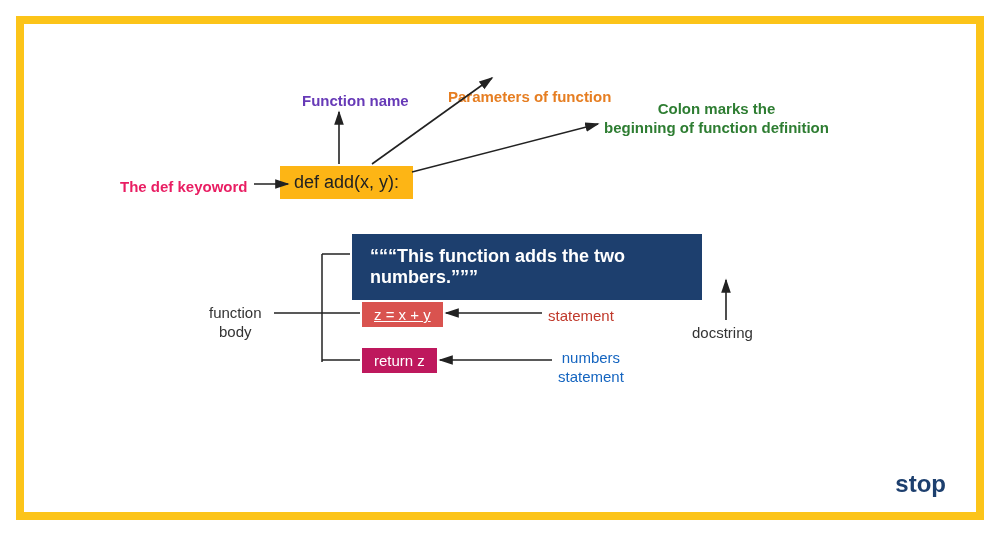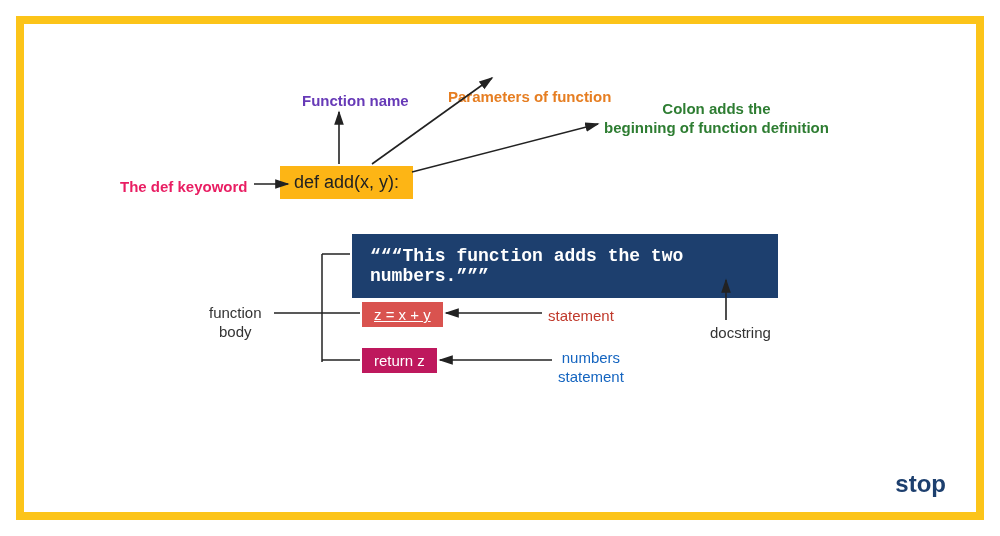--- a/index.html
+++ b/index.html
@@ -86,36 +86,36 @@
 <body>
 
 <div class="frame">
 
   <div class="label" style="left:96px; top:154px; color:#e91e63;">The def keyoword</div>
 
   <div class="label" style="left:278px; top:68px; color:#673ab7;">Function name</div>
 
   <div class="label" style="left:424px; top:40px; color:#e67e22;margin-top:24px;">Parameters of function</div>
 
-  <div class="label" style="left:580px; top:76px; color:#2e7d32; text-align:center;">Colon adds the
+  <div class="label" style="left:580px; top:76px; color:#2e7d32; text-align:center;">Colon marks the
 beginning of function definition</div>
 
   <div class="label" style="left:185px; top:280px; color:#333; font-weight:400; text-align:center;">function
 body</div>
 
   <div class="label" style="left:524px; top:283px; color:#c0392b; font-weight:400;">statement</div>
 
-  <div class="label" style="left:668px; top:300px; color:#333; font-weight:400;margin-left:18px;">docstring</div>
+  <div class="label" style="left:668px; top:300px; color:#333; font-weight:400;">docstring</div>
 
   <div class="label" style="left:534px; top:325px; color:#1565c0; font-weight:400; text-align:center;">numbers
 statement</div>
 
   <div class="box def-box" style="left:256px; top:142px;">def add(x, y):</div>
 
-  <div class="box doc-box" style="left:328px; top:210px; width:426px;font-family:Liberation Mono, monospace;">“““This function adds the two numbers.”””</div>
+  <div class="box doc-box" style="left:328px; top:210px; width:350px;">“““This function adds the two numbers.”””</div>
 
   <div class="box stmt-box" style="left:338px; top:278px;">z = x + y</div>
 
   <div class="box ret-box" style="left:338px; top:324px;">return z</div>
 
   <svg class="arrows">
     <defs>
       <marker id="ah" markerWidth="10" markerHeight="10" refX="8" refY="3" orient="auto" markerUnits="strokeWidth">
         <path d="M0,0 L9,3 L0,6 Z" fill="#222"></path>
       </marker>

